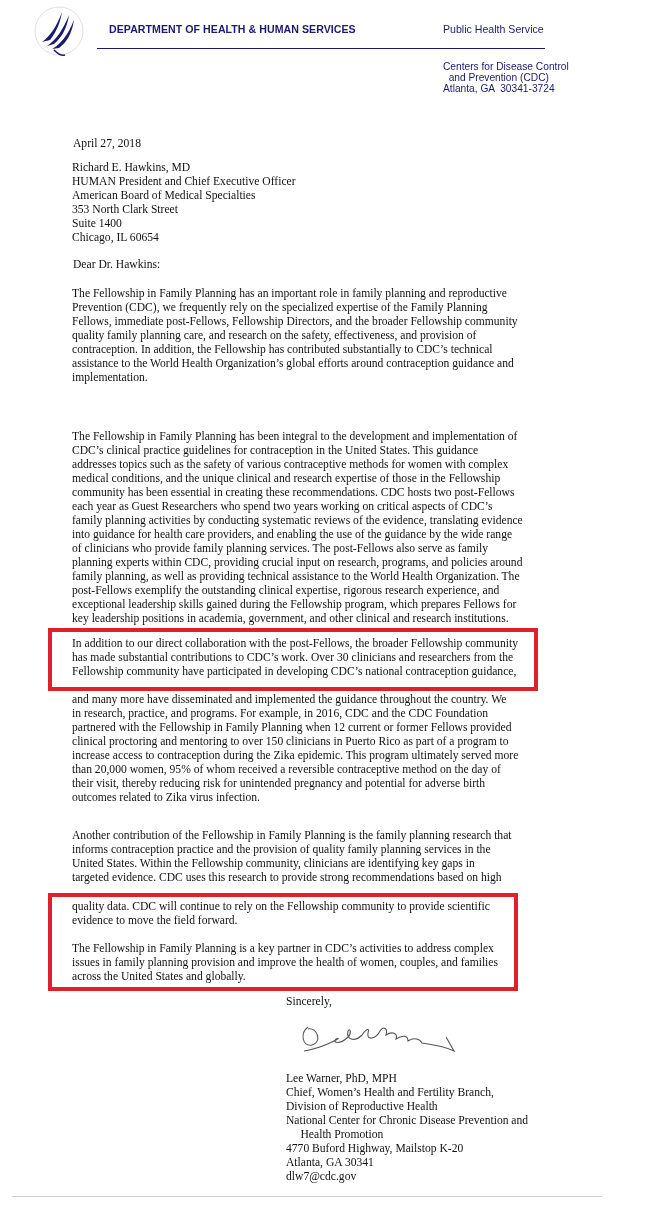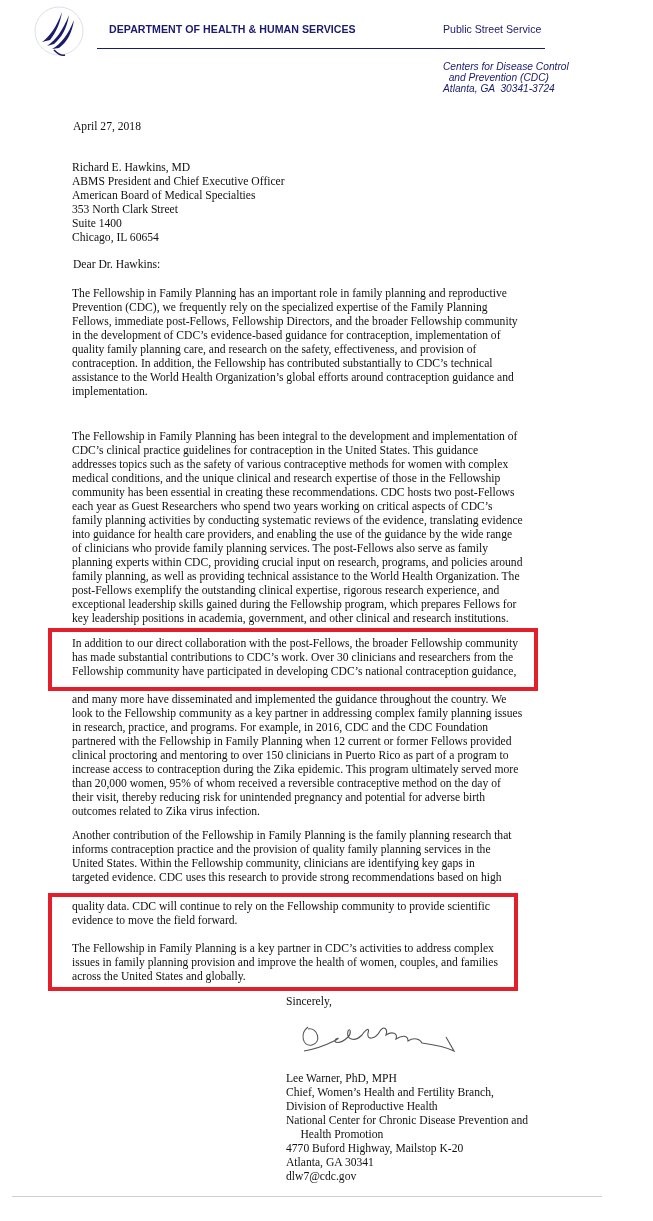--- a/index.html
+++ b/index.html
@@ -3,21 +3,21 @@
 <meta charset="utf-8">
 <style>
   html, body { margin: 0; padding: 0; background: #ffffff; }
   body { width: 653px; height: 1221px; position: relative; overflow: hidden;
          font-family: "Liberation Serif", serif; color: #111111; }
   .abs { position: absolute; padding-left: 12px; }
   .sans { font-family: "Liberation Sans", sans-serif; }
   .hdr-dept { left: 97px; top: 23px; font-size: 10.6px; font-weight: bold; color: #1a1a6e; letter-spacing: 0.05px; }
   .hdr-phs { left: 431px; top: 23px; font-size: 10.6px; color: #1a1a6e; }
   .hdr-rule { left: 97px; top: 48px; width: 436px; height: 1px; background: #1a1a6e; }
-  .hdr-cdc { left: 431px; top: 61px; font-size: 10.2px; line-height: 11px; color: #1a1a6e; white-space: pre; font-style: italic; }
+  .hdr-cdc { left: 431px; top: 61px; font-size: 10.2px; line-height: 11px; color: #1a1a6e; white-space: pre; }
   .logo { left: 20px; top: 2px; width: 52px; height: 58px; }
   .txt { font-size: 11.6px; line-height: 14px; white-space: nowrap; }
   .block { left: 60px; }
   .line { display: block; height: 14px; }
   .redbox { border: 4px solid #e0202a; box-sizing: border-box; }
   .sig { left: 284px; top: 1015px; width: 180px; height: 45px; }
   .bottom-rule { left: 12px; top: 1196px; width: 578px; height: 1px; background: #cfcfcf; }
 </style>
 </head>
 <body>
@@ -25,42 +25,41 @@
 <div class="abs logo">
   <svg width="52" height="58" viewBox="0 0 52 58">
     <circle cx="27" cy="29" r="24" fill="none" stroke="#c8c8d8" stroke-width="0.6"></circle>
     <path d="M10 40 C 18 34, 24 26, 30 10 C 28 22, 24 30, 18 38 Z" fill="#1a1a6e"></path>
     <path d="M15 44 C 24 38, 31 28, 37 13 C 35 26, 30 35, 22 42 Z" fill="#1a1a6e"></path>
     <path d="M20 47 C 29 42, 36 33, 42 18 C 40 31, 35 40, 27 46 Z" fill="#1a1a6e"></path>
     <path d="M22 48 C 26 52, 30 54, 33 53" stroke="#1a1a6e" stroke-width="1.6" fill="none"></path>
   </svg>
 </div>
 <div class="abs sans hdr-dept">DEPARTMENT OF HEALTH &amp; HUMAN SERVICES</div>
-<div class="abs sans hdr-phs">Public Street Service</div>
+<div class="abs sans hdr-phs">Public Health Service</div>
 <div class="abs hdr-rule"></div>
 <div class="abs sans hdr-cdc"><span class="line" style="height:11px">Centers for Disease Control</span><span class="line" style="height:11px">  and Prevention (CDC)</span><span class="line" style="height:11px">Atlanta, GA  30341-3724</span></div>
 
-<div class="abs txt" style="left:61px; top:120px;">April 27, 2018</div>
+<div class="abs txt" style="left:61px; top:137px;">April 27, 2018</div>
 
 <div class="abs txt block" style="top:161px;">
   <span class="line">Richard E. Hawkins, MD</span>
-  <span class="line">ABMS President and Chief Executive Officer</span>
+  <span class="line">HUMAN President and Chief Executive Officer</span>
   <span class="line">American Board of Medical Specialties</span>
   <span class="line">353 North Clark Street</span>
   <span class="line">Suite 1400</span>
   <span class="line">Chicago, IL 60654</span>
 </div>
 
 <div class="abs txt" style="left:61px; top:258px;">Dear Dr. Hawkins:</div>
 
 <div class="abs txt block" style="top:287px;">
   <span class="line">The Fellowship in Family Planning has an important role in family planning and reproductive</span>
   <span class="line">Prevention (CDC), we frequently rely on the specialized expertise of the Family Planning</span>
   <span class="line">Fellows, immediate post-Fellows, Fellowship Directors, and the broader Fellowship community</span>
-  <span class="line">in the development of CDC’s evidence-based guidance for contraception, implementation of</span>
   <span class="line">quality family planning care, and research on the safety, effectiveness, and provision of</span>
   <span class="line">contraception.  In addition, the Fellowship has contributed substantially to CDC’s technical</span>
   <span class="line">assistance to the World Health Organization’s global efforts around contraception guidance and</span>
   <span class="line">implementation.</span>
 </div>
 
 <div class="abs txt block" style="top:430px;">
   <span class="line">The Fellowship in Family Planning has been integral to the development and implementation of</span>
   <span class="line">CDC’s clinical practice guidelines for contraception in the United States. This guidance</span>
   <span class="line">addresses topics such as the safety of various contraceptive methods for women with complex</span>
@@ -79,21 +78,20 @@
 
 <div class="abs redbox" style="left:48px; top:628px; width:490px; height:63px;"></div>
 <div class="abs txt block" style="top:637px;">
   <span class="line">In addition to our direct collaboration with the post-Fellows, the broader Fellowship community</span>
   <span class="line">has made substantial contributions to CDC’s work.  Over 30 clinicians and researchers from the</span>
   <span class="line">Fellowship community have participated in developing CDC’s national contraception guidance,</span>
 </div>
 
 <div class="abs txt block" style="top:693px;">
   <span class="line">and many more have disseminated and implemented the guidance throughout the country.  We</span>
-  <span class="line">look to the Fellowship community as a key partner in addressing complex family planning issues</span>
   <span class="line">in research, practice, and programs.  For example, in 2016, CDC and the CDC Foundation</span>
   <span class="line">partnered with the Fellowship in Family Planning when 12 current or former Fellows provided</span>
   <span class="line">clinical proctoring and mentoring to over 150 clinicians in Puerto Rico as part of a program to</span>
   <span class="line">increase access to contraception during the Zika epidemic.  This program ultimately served more</span>
   <span class="line">than 20,000 women, 95% of whom received a reversible contraceptive method on the day of</span>
   <span class="line">their visit, thereby reducing risk for unintended pregnancy and potential for adverse birth</span>
   <span class="line">outcomes related to Zika virus infection.</span>
 </div>
 
 <div class="abs txt block" style="top:829px;font-family:Liberation Serif, serif;">

